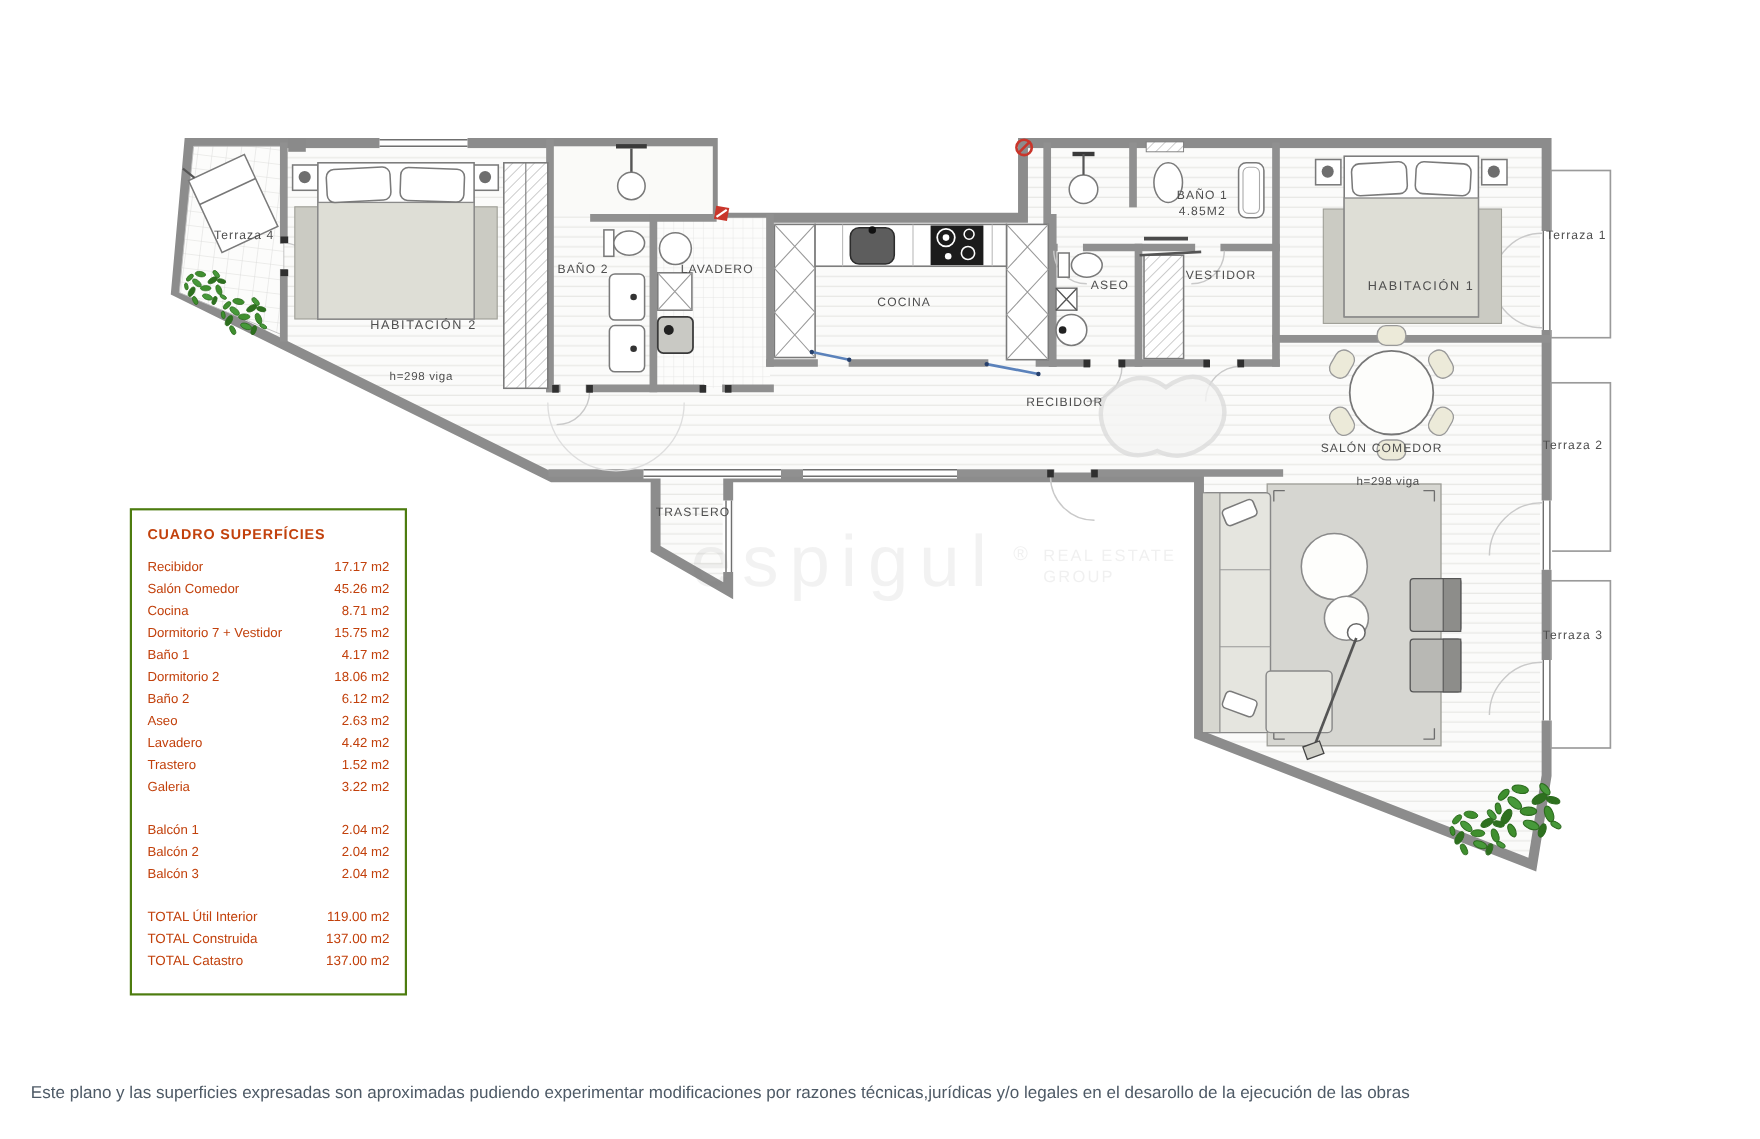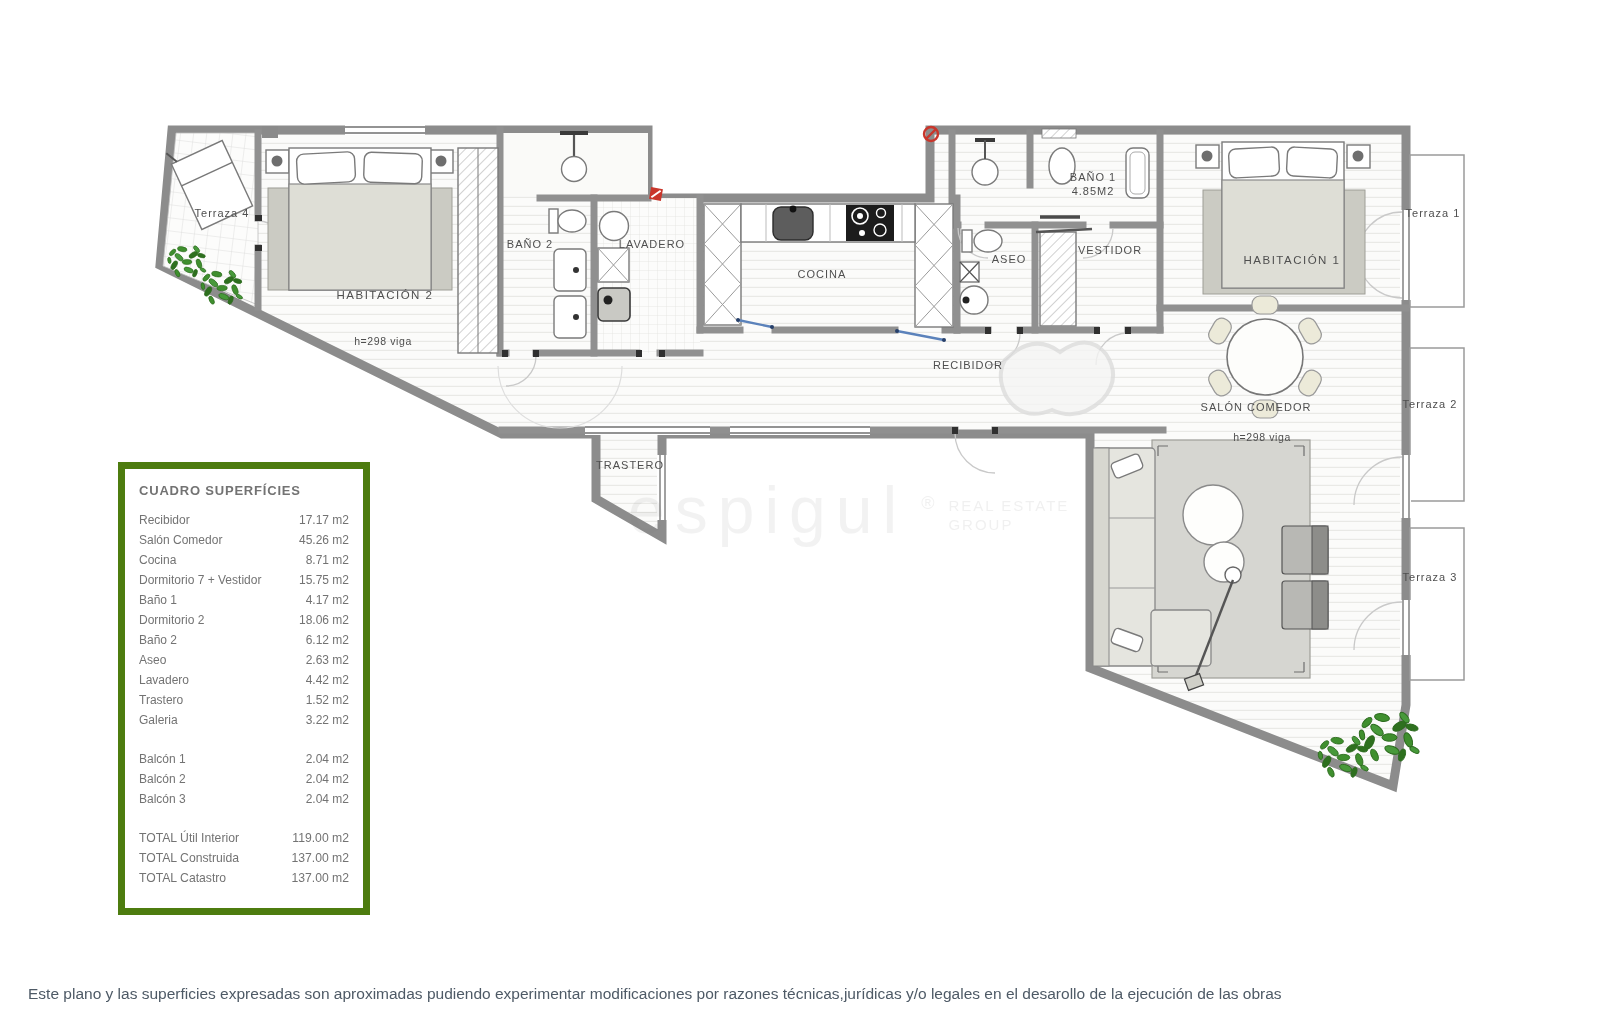--- a/index.html
+++ b/index.html
@@ -11,21 +11,21 @@
   .furnsoft{fill:#dedeD6;stroke:#8a8a8a;stroke-width:1.2;}
   .rug{fill:#cbcbc3;stroke:#9e9e96;stroke-width:1;}
   .arc{stroke:#c9c9c9;stroke-width:1.3;fill:none;}
   .arcfaint{stroke:#dedede;stroke-width:1.2;fill:none;}
   .tick{fill:#2f2f2f;}
   .lbl{font-family:"Liberation Sans",sans-serif;font-size:11px;fill:#4f4f4f;letter-spacing:1px;text-anchor:middle;}
   .lblroom{font-size:11.5px;letter-spacing:1.5px;}
   .lblsm{font-size:10.5px;letter-spacing:0.6px;}
   
   .area-table{position:absolute;left:118px;top:462px;width:252px;box-sizing:border-box;
-    border:7px solid #4d7c0f;background:#fff;padding:14px 14px 20px 14px;color:#737373;}
+    border:2px solid #4d7c0f;background:#fff;padding:14px 14px 20px 14px;color:#c2410c;}
   .area-table .ttl{font-size:13px;font-weight:bold;letter-spacing:0.8px;margin-bottom:12px;}
   .trow{display:flex;justify-content:space-between;font-size:12px;height:20px;line-height:20px;}
   .trow .v{}
   .tspacer{height:19px;}
   .trow.total{font-weight:normal;font-size:12.2px;}
   
   .watermark{position:absolute;left:628px;top:472px;display:flex;align-items:flex-end;gap:14px;pointer-events:none;}
   .watermark .brand{font-size:66px;font-weight:normal;letter-spacing:10px;color:rgba(130,130,130,0.10);}
   .watermark .reg{font-size:18px;color:rgba(130,130,130,0.12);transform:translateY(-34px);}
   .watermark .tag{font-size:15px;line-height:19px;letter-spacing:2px;color:rgba(130,130,130,0.12);padding-bottom:14px;}

